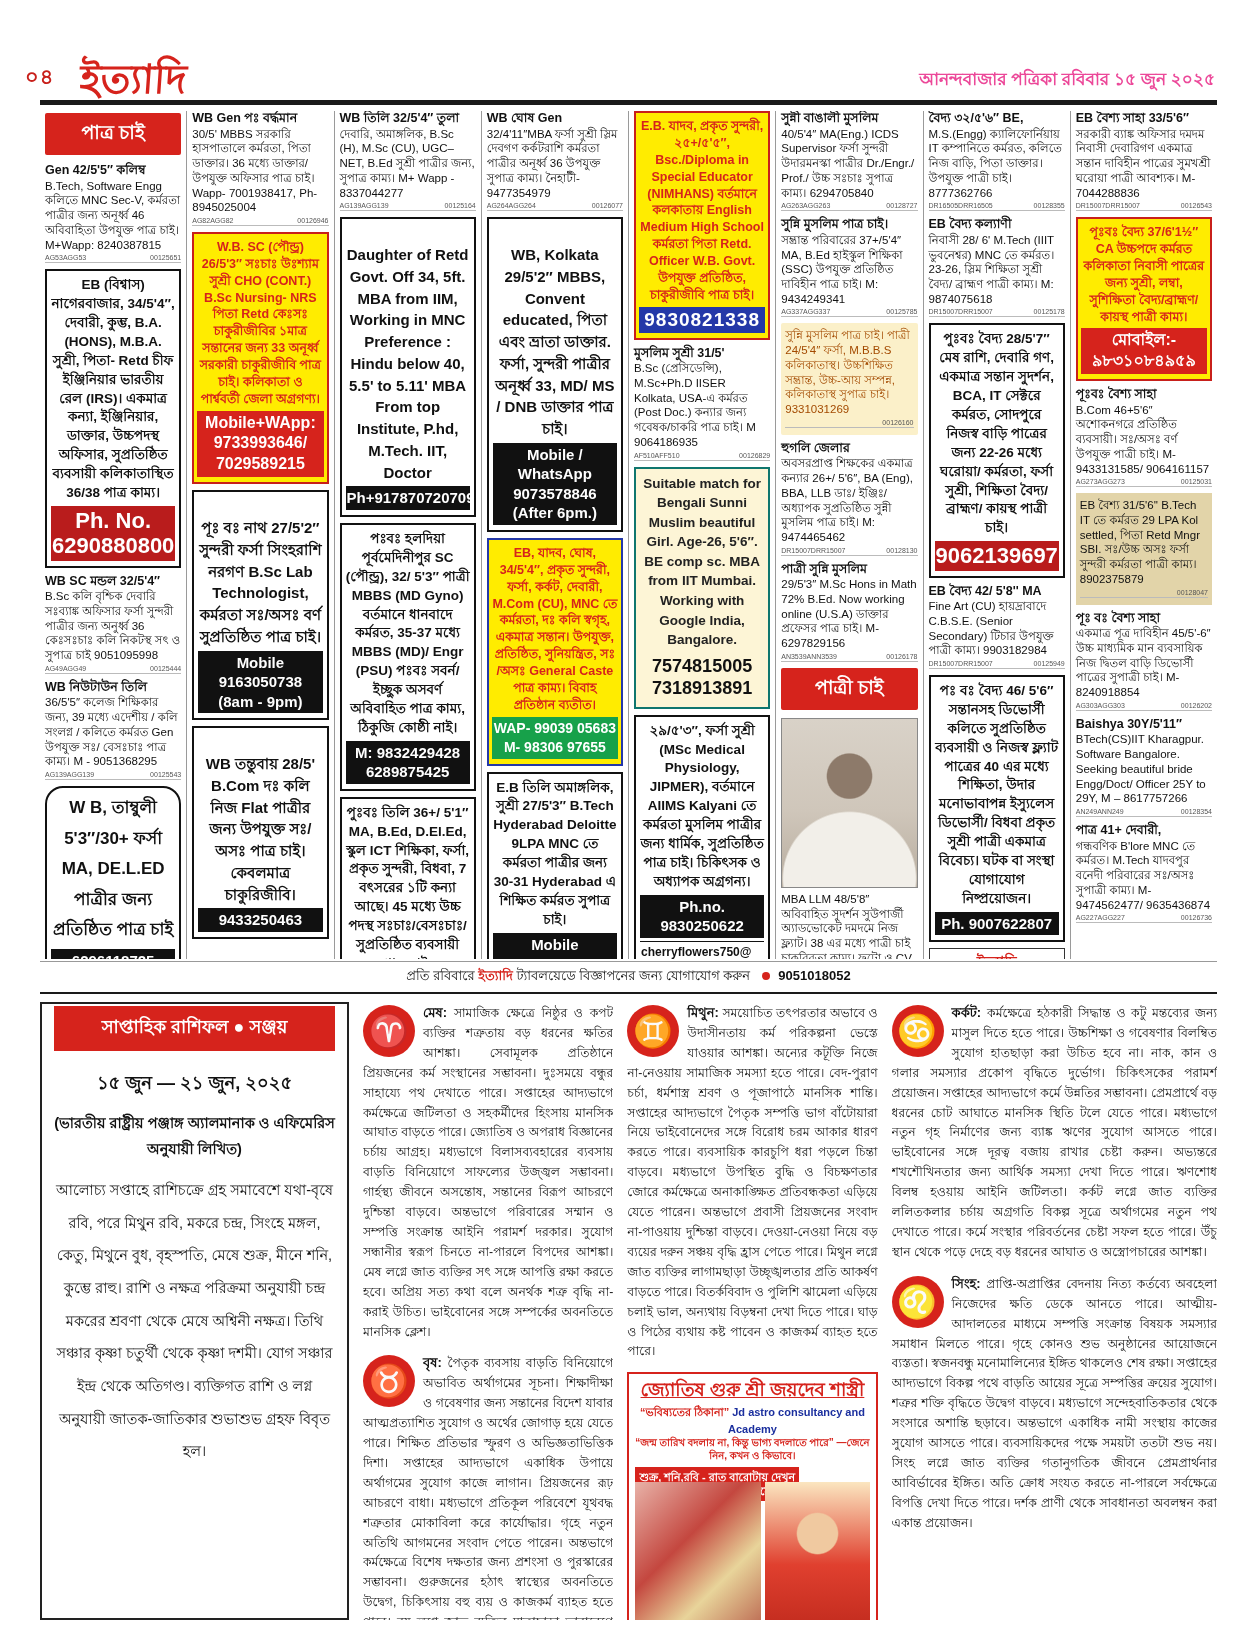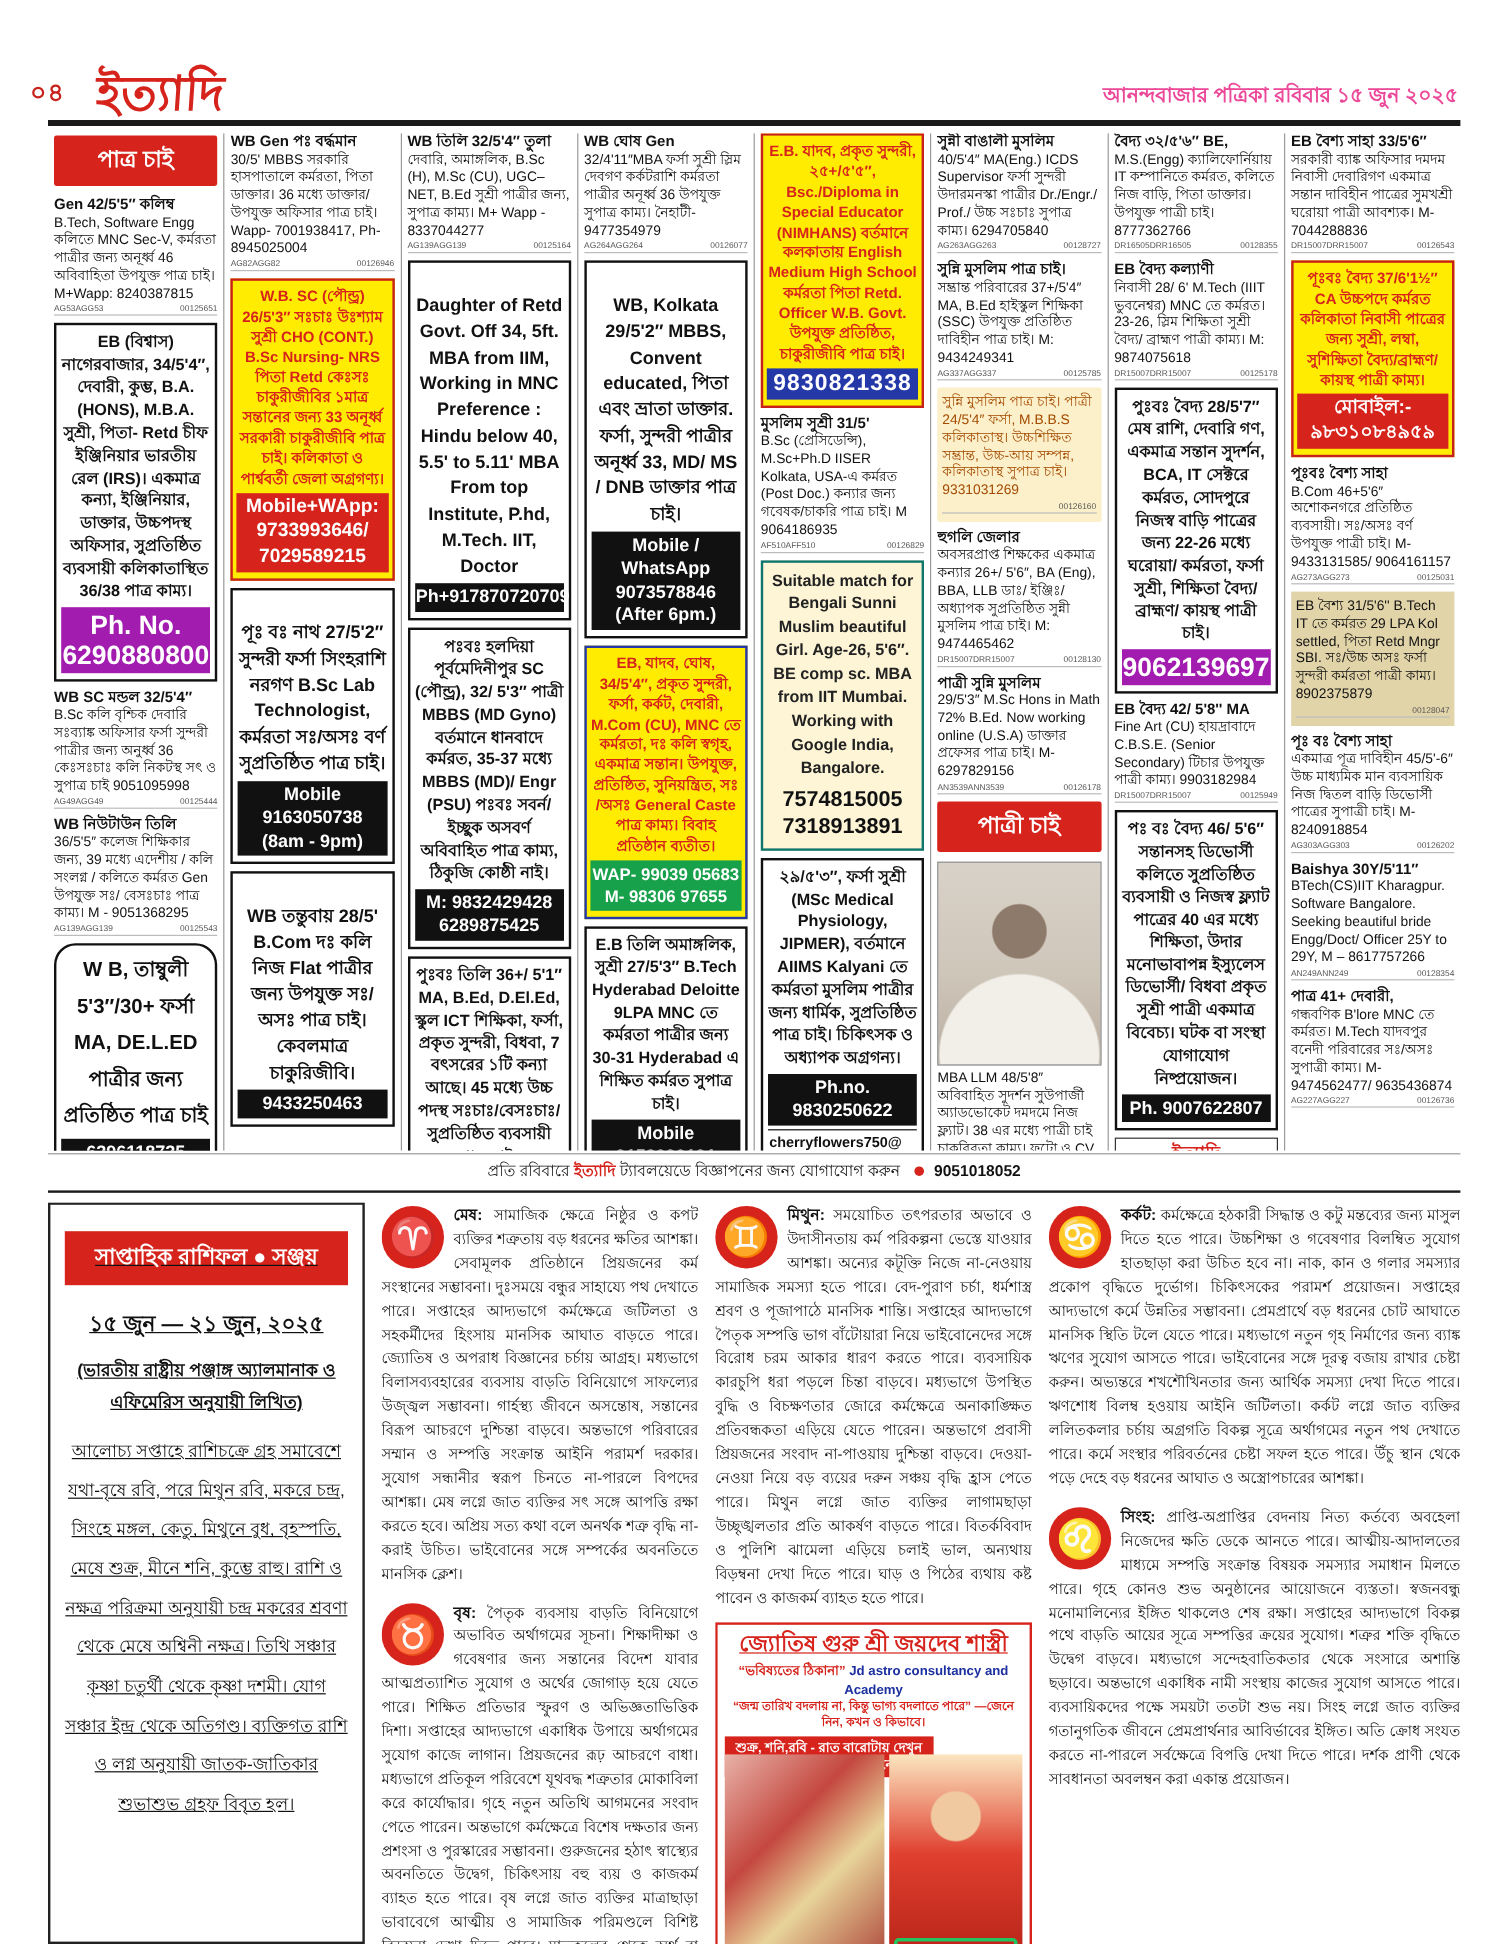--- a/index.html
+++ b/index.html
@@ -32,41 +32,41 @@
   .yellowbox{background:#ffec00;border:2px solid #c8201b;color:#d6231c;text-align:center;font-weight:bold;padding:5px 3px;}
   .yellowbox .adbody{font-size:12.5px;line-height:1.35;font-weight:bold;color:#d6231c;}
   .yellowbox.blue{border-color:#2438a8;}
   .creambox{background:#fdf5d6;border:2px solid #0f766e;color:#222;text-align:center;font-weight:bold;padding:5px 3px;}
   .creambox .adbody{font-size:13.5px;line-height:1.45;font-weight:bold;}
   .cream2{background:#fbf0c9;color:#a34a00;padding:5px 4px;border-radius:2px;}
   .cream2 .adtitle,.cream2 .adbody{color:#a34a00;}
   .tanbox{background:#e2d4a9;padding:5px 4px;}
   .band{text-align:center;font-weight:bold;white-space:pre-line;margin-top:3px;padding:2px 1px;}
   .band.black{background:#111;color:#fff;font-size:15px;line-height:1.3;}
-  .band.blackxl{background:#a21caf;color:#fff;font-size:22px;line-height:1.15;}
+  .band.blackxl{background:#b91c1c;color:#fff;font-size:22px;line-height:1.15;}
   .band.red{background:#d6231c;color:#fff;font-size:16px;line-height:1.3;}
   .band.green{background:#17a14a;color:#fff;font-size:14px;line-height:1.35;}
   .band.blue{background:#2438a8;color:#fff;font-size:19px;letter-spacing:1px;}
   .band.num{background:transparent;color:#111;font-size:18px;line-height:1.25;}
   .band.email{background:#fff;color:#111;text-align:left;font-size:12px;border-top:1px solid #111;}
   .photo{height:168px;border:1px solid #888;margin:2px 0 4px 0;background:
      radial-gradient(circle at 50% 34%, #8d7a6a 0 17%, transparent 18%),
      radial-gradient(circle at 50% 95%, #f2efe9 0 38%, transparent 39%),
      linear-gradient(180deg,#d9d2c8 0%,#cfc6ba 55%,#b8ad9f 100%);}
   .ityadi-box{border:1.5px solid #333;padding:4px 6px;}
   .ityadi-box .adtitle{color:#d6231c;text-align:center;font-size:15px;margin-bottom:3px;}
   .cfooter{border-top:1px solid #999;margin-top:2px;padding:4px 0 3px 0;text-align:center;font-size:13px;}
   .cfooter .red{color:#d6231c;font-weight:bold;}
   .cfooter .bold{font-weight:bold;}
   .cfooter .dot{display:inline-block;width:8px;height:8px;border-radius:50%;background:#d6231c;margin:0 5px 0 8px;}
   .hr2{height:2px;background:#1a1a1a;margin:2px 40px;}
 
   
   .horoscope{display:flex;gap:14px;margin:8px 40px 0 40px;height:618px;overflow:hidden;}
-  .h-intro{width:264px;flex:none;border:2px solid #222;padding:22px 12px;box-sizing:border-box;overflow:hidden;text-decoration:underline;}
+  .h-intro{width:309px;flex:none;border:2px solid #222;padding:2px 12px;box-sizing:border-box;overflow:hidden;}
   .h-head{background:#d6231c;color:#fff;font-weight:bold;text-align:center;font-size:18px;padding:7px 2px;}
   .h-date{text-align:center;font-weight:bold;font-size:18px;margin:18px 0 10px 0;}
   .h-note{text-align:center;font-weight:bold;font-size:14.5px;line-height:1.8;margin-bottom:12px;}
   .h-para{text-align:center;font-size:14.5px;line-height:2.25;}
   .h-col{flex:1;min-width:0;overflow:hidden;}
   .h-col.wide{flex:1.3;}
   .entry{margin-bottom:10px;overflow:hidden;}
   .entry .txt{font-size:12.3px;line-height:1.62;text-align:justify;}
   .entry b{font-size:13px;}
   .zicon{width:52px;height:52px;border-radius:50%;background:#d6231c;color:#fff;font-size:32px;line-height:52px;text-align:center;float:left;margin:3px 8px 3px 0;}

